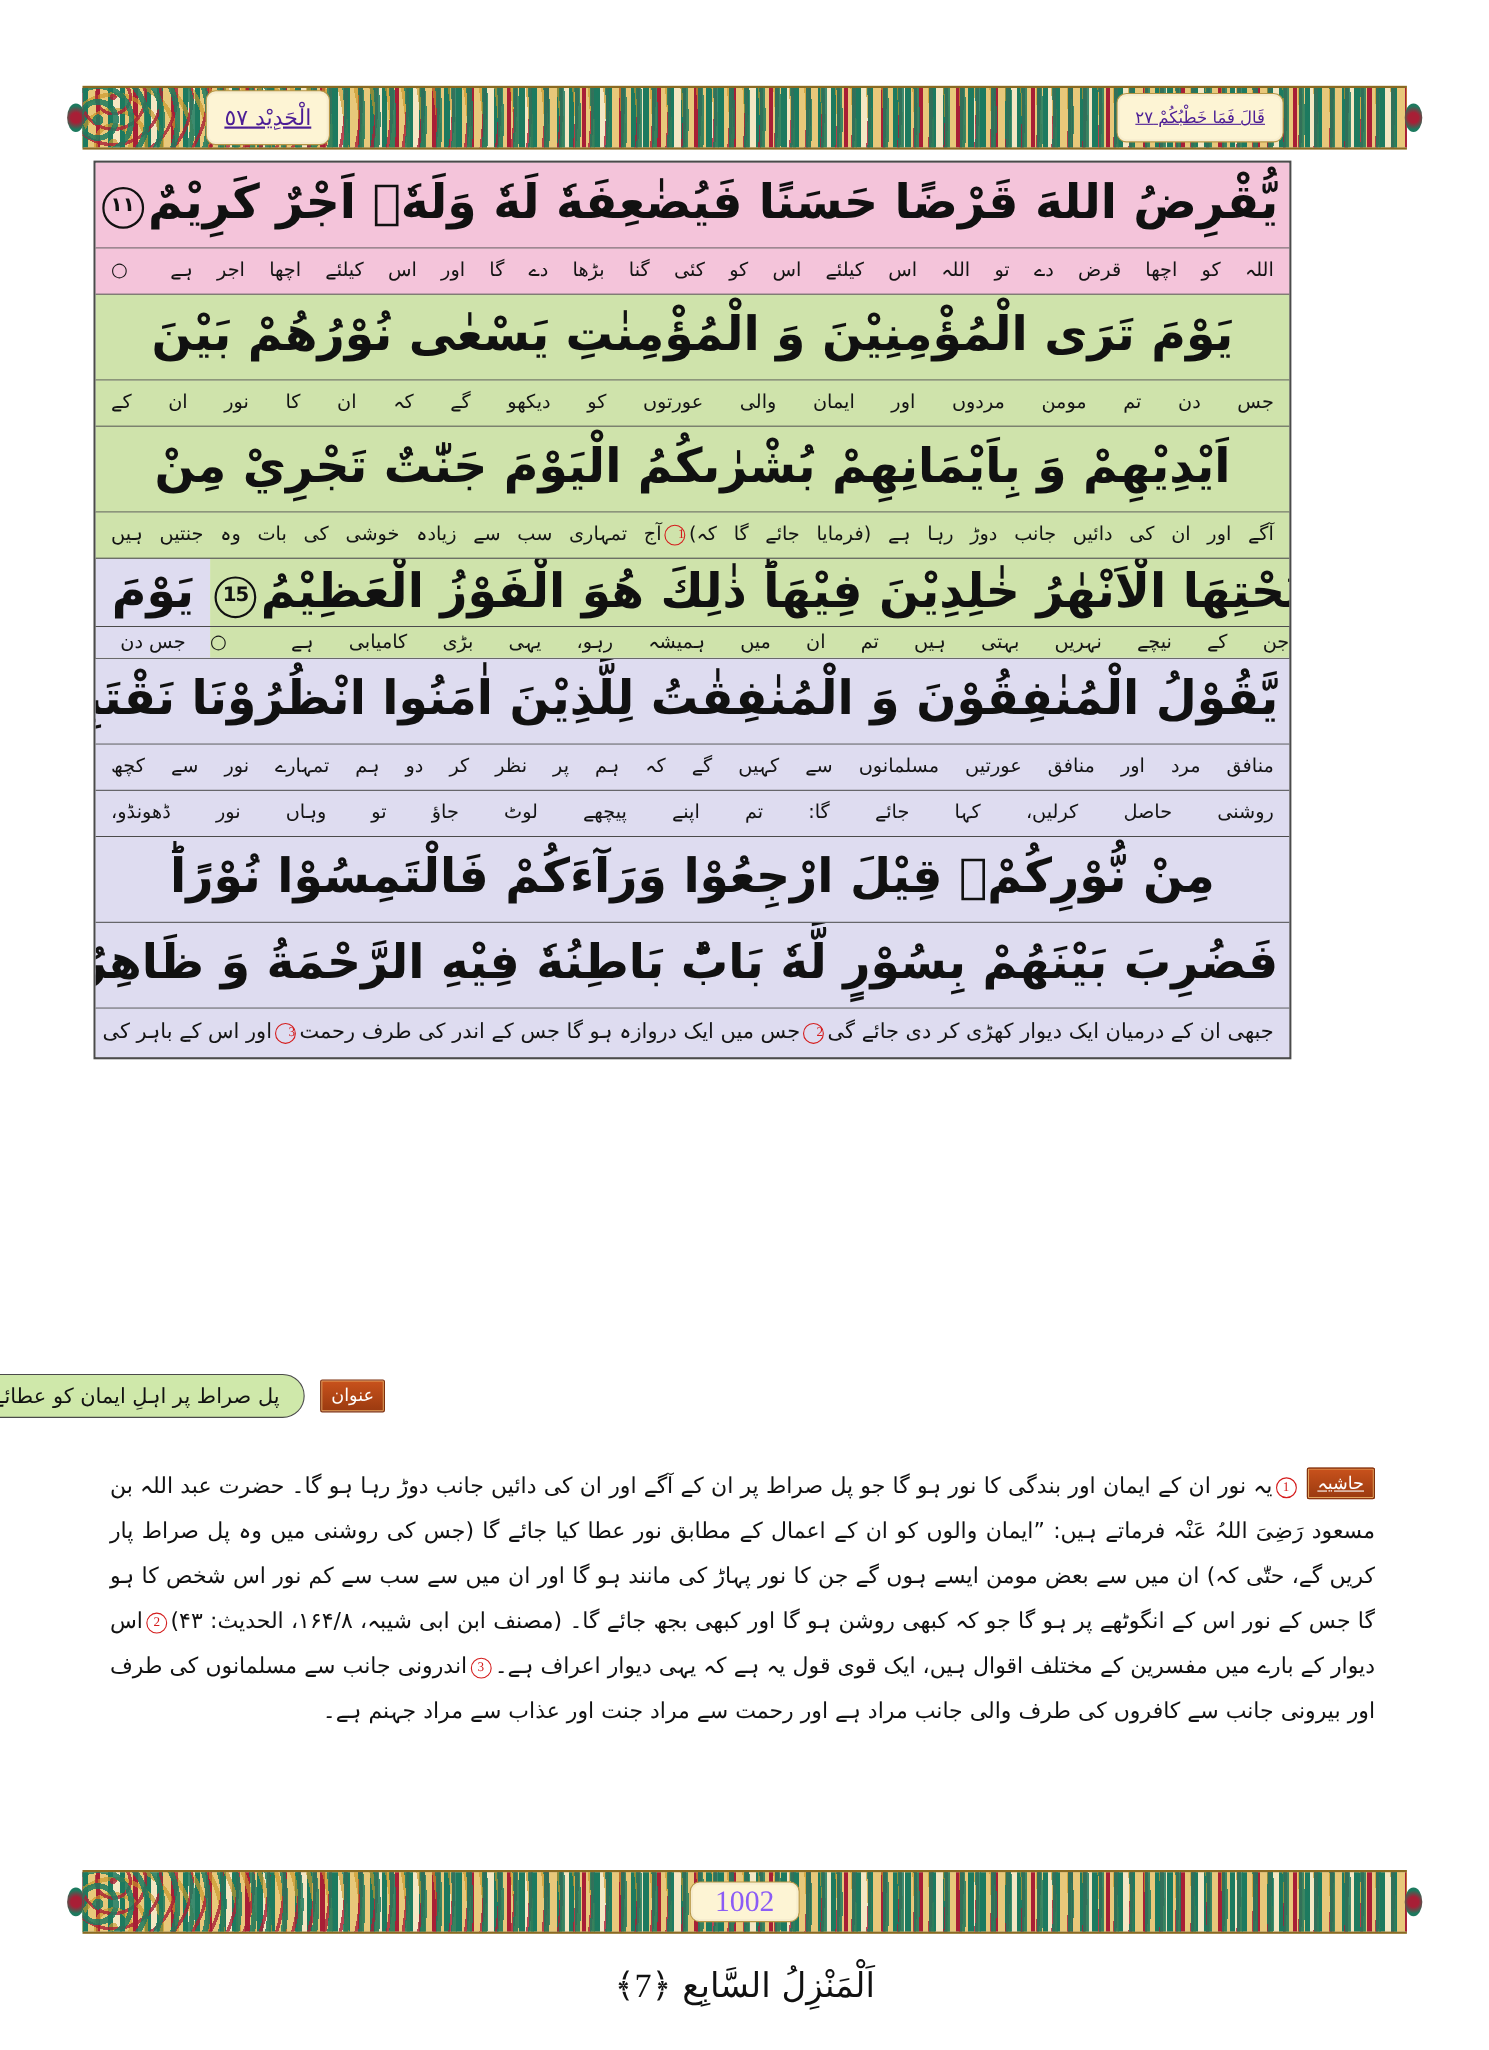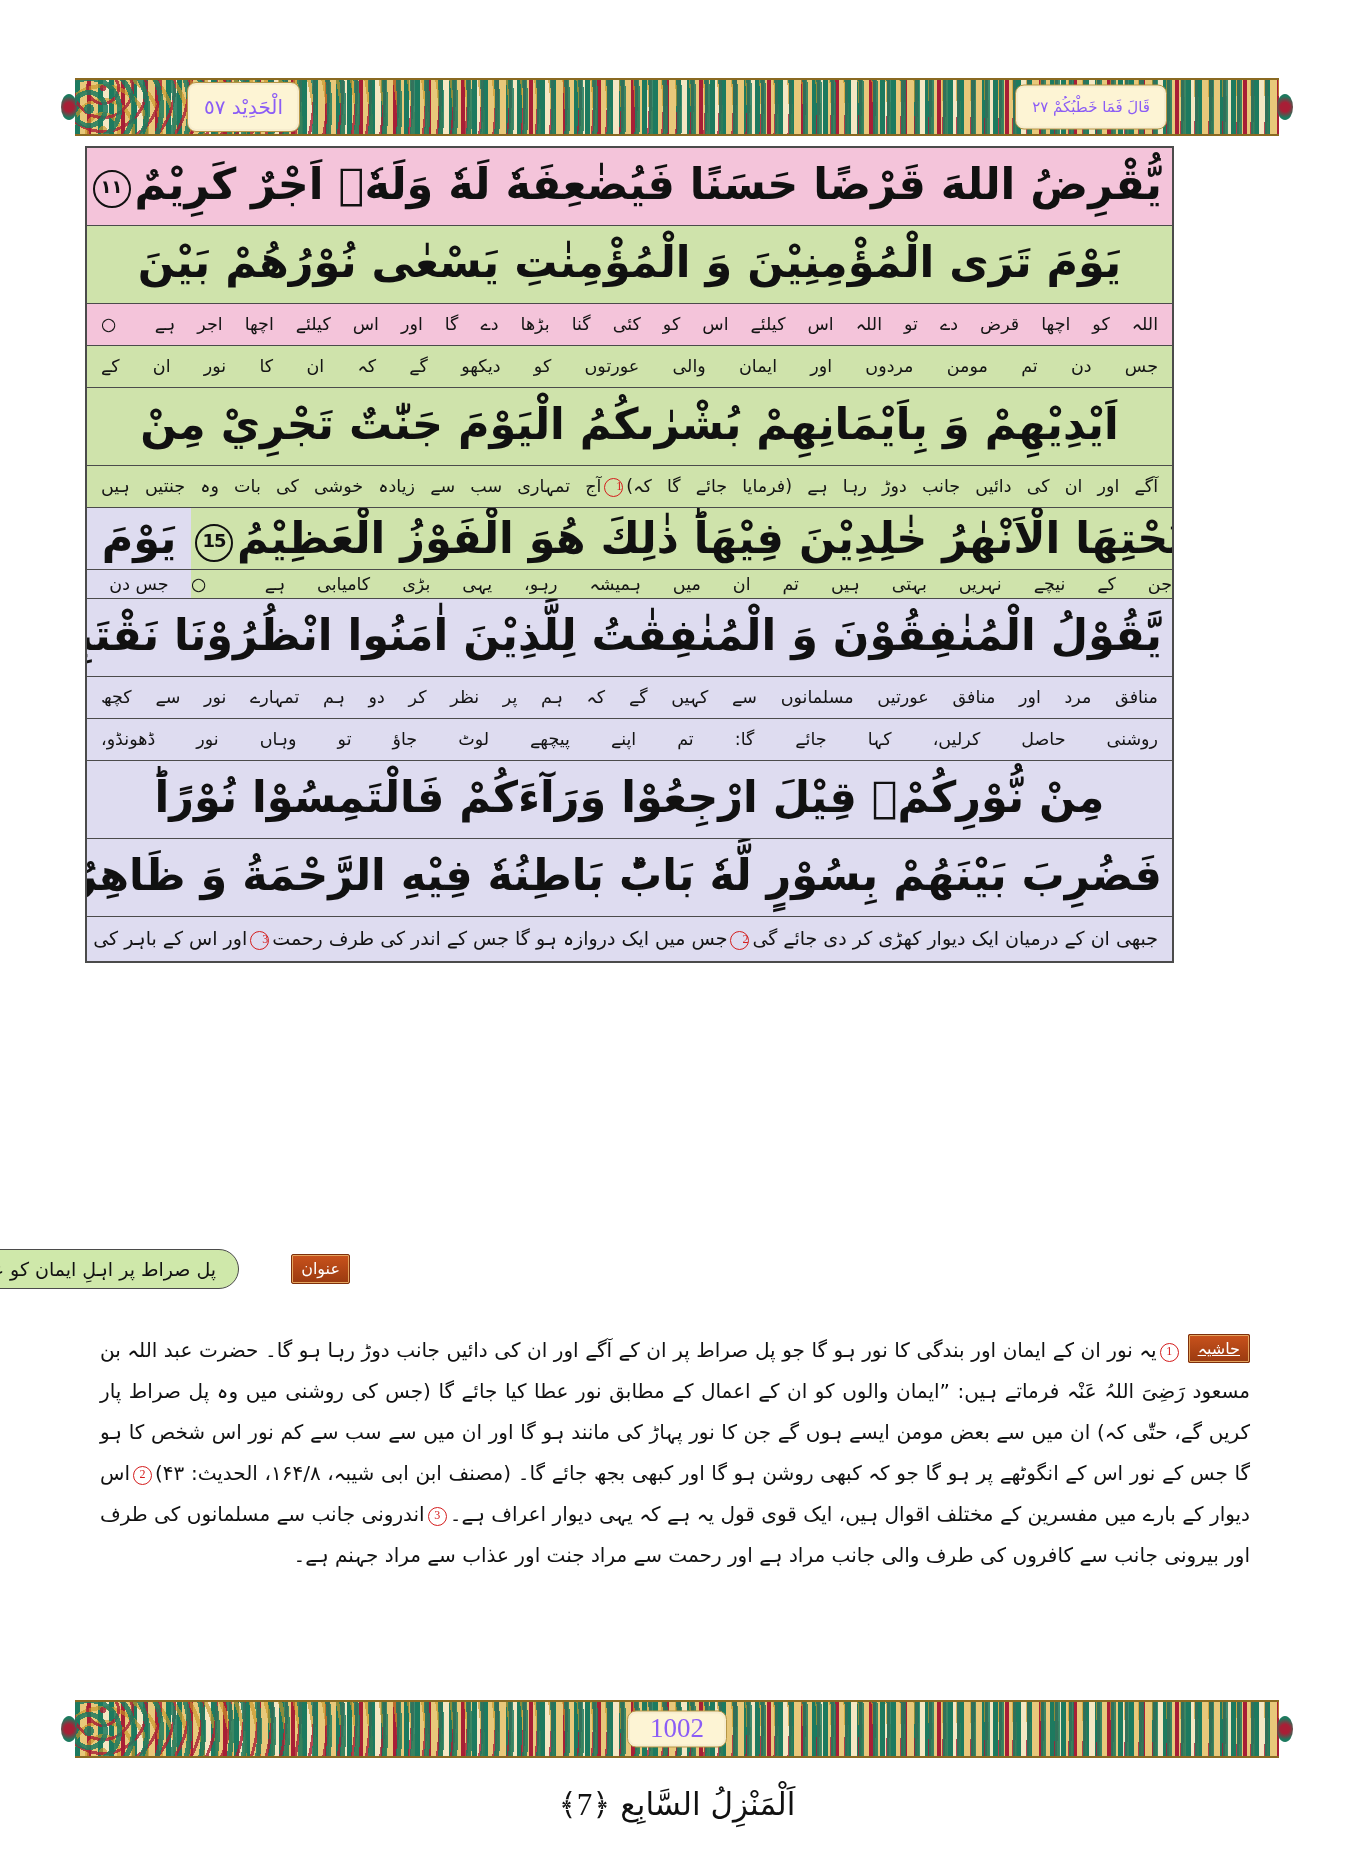--- a/index.html
+++ b/index.html
@@ -47,22 +47,23 @@
       repeating-radial-gradient(circle at 28px 50px,
         rgba(200,150,40,.65) 0 4px, rgba(0,0,0,0) 4px 14px);
     pointer-events:none;
   }
 
   .cartouche{
     position:absolute;top:50%;transform:translateY(-50%);
     background:#fdf4d4;border:1px solid #b59545;border-radius:9px;
     padding:14px 16px;line-height:1;
     font-family:"DejaVu Sans","Liberation Sans",sans-serif;
-    font-size:20px;color:#8b5cf6;white-space:nowrap;direction:rtl;
+    font-size:20px;color:#4c1d95;white-space:nowrap;direction:rtl;
     box-shadow:0 0 0 2px #f6ecce inset;
+    text-decoration:underline;
   }
   .cart-left{left:112px;}
   .cart-right{right:112px;font-size:15px;}
 
   .pagenum{
     position:absolute;top:50%;left:50%;transform:translate(-50%,-50%);
     background:#fdf4d4;border:1px solid #b59545;border-radius:9px;
     padding:2px 22px;font-size:27px;color:#8b5cf6;
     font-family:"Liberation Serif",serif;line-height:1.15;
     box-shadow:0 0 0 2px #f6ecce inset;
@@ -120,21 +121,20 @@
     justify-content:flex-start;padding-right:1004px;box-sizing:border-box;
     gap:0;
   }
   .badge{
     background:linear-gradient(#c9521c,#9a3a10);
     border:1px solid #7d2f0c;color:#fff;
     font-family:"DejaVu Sans","Liberation Sans",sans-serif;
     font-size:16px;padding:4px 9px;border-radius:2px;
     direction:rtl;white-space:nowrap;line-height:1.25;
     box-shadow:0 0 0 1px #e3a55f inset;
-    margin-left:38px;
   }
   .pill{
     border:1.4px solid #4b4b4b;border-radius:24px;
     font-family:"DejaVu Sans","Liberation Sans",sans-serif;
     font-size:19px;padding:6px 22px;direction:rtl;white-space:nowrap;
     line-height:1.4;margin-right:14px;color:#111;
   }
   .pill-green{background:#cfe8aa;}
 
   
@@ -166,26 +166,26 @@
   </div>
 
   <div class="verse-table">
 
     <div class="row bg-pink">
       <div class="arabic">
         <span>يُّقْرِضُ اللهَ قَرْضًا حَسَنًا فَيُضٰعِفَهٗ لَهٗ وَلَهٗۤ اَجْرٌ كَرِيْمٌ</span><span class="ayah-num">١١</span>
       </div>
     </div>
 
-    <div class="row bg-green">
-      <div class="arabic">يَوْمَ تَرَى الْمُؤْمِنِيْنَ وَ الْمُؤْمِنٰتِ يَسْعٰى نُوْرُهُمْ بَيْنَ</div>
-    </div>
-
     <div class="row bg-pink">
       <div class="trans">اللہ کو اچھا قرض دے تو اللہ اس کیلئے اس کو کئی گنا بڑھا دے گا اور اس کیلئے اچھا اجر ہے ○</div>
+    </div>
+
+    <div class="row bg-green">
+      <div class="arabic">يَوْمَ تَرَى الْمُؤْمِنِيْنَ وَ الْمُؤْمِنٰتِ يَسْعٰى نُوْرُهُمْ بَيْنَ</div>
     </div>
 
     <div class="row bg-green">
       <div class="trans">جس دن تم مومن مردوں اور ایمان والی عورتوں کو دیکھو گے کہ ان کا نور ان کے</div>
     </div>
 
     <div class="row bg-green">
       <div class="arabic">اَيْدِيْهِمْ وَ بِاَيْمَانِهِمْ بُشْرٰىكُمُ الْيَوْمَ جَنّٰتٌ تَجْرِيْ مِنْ</div>
     </div>
 

